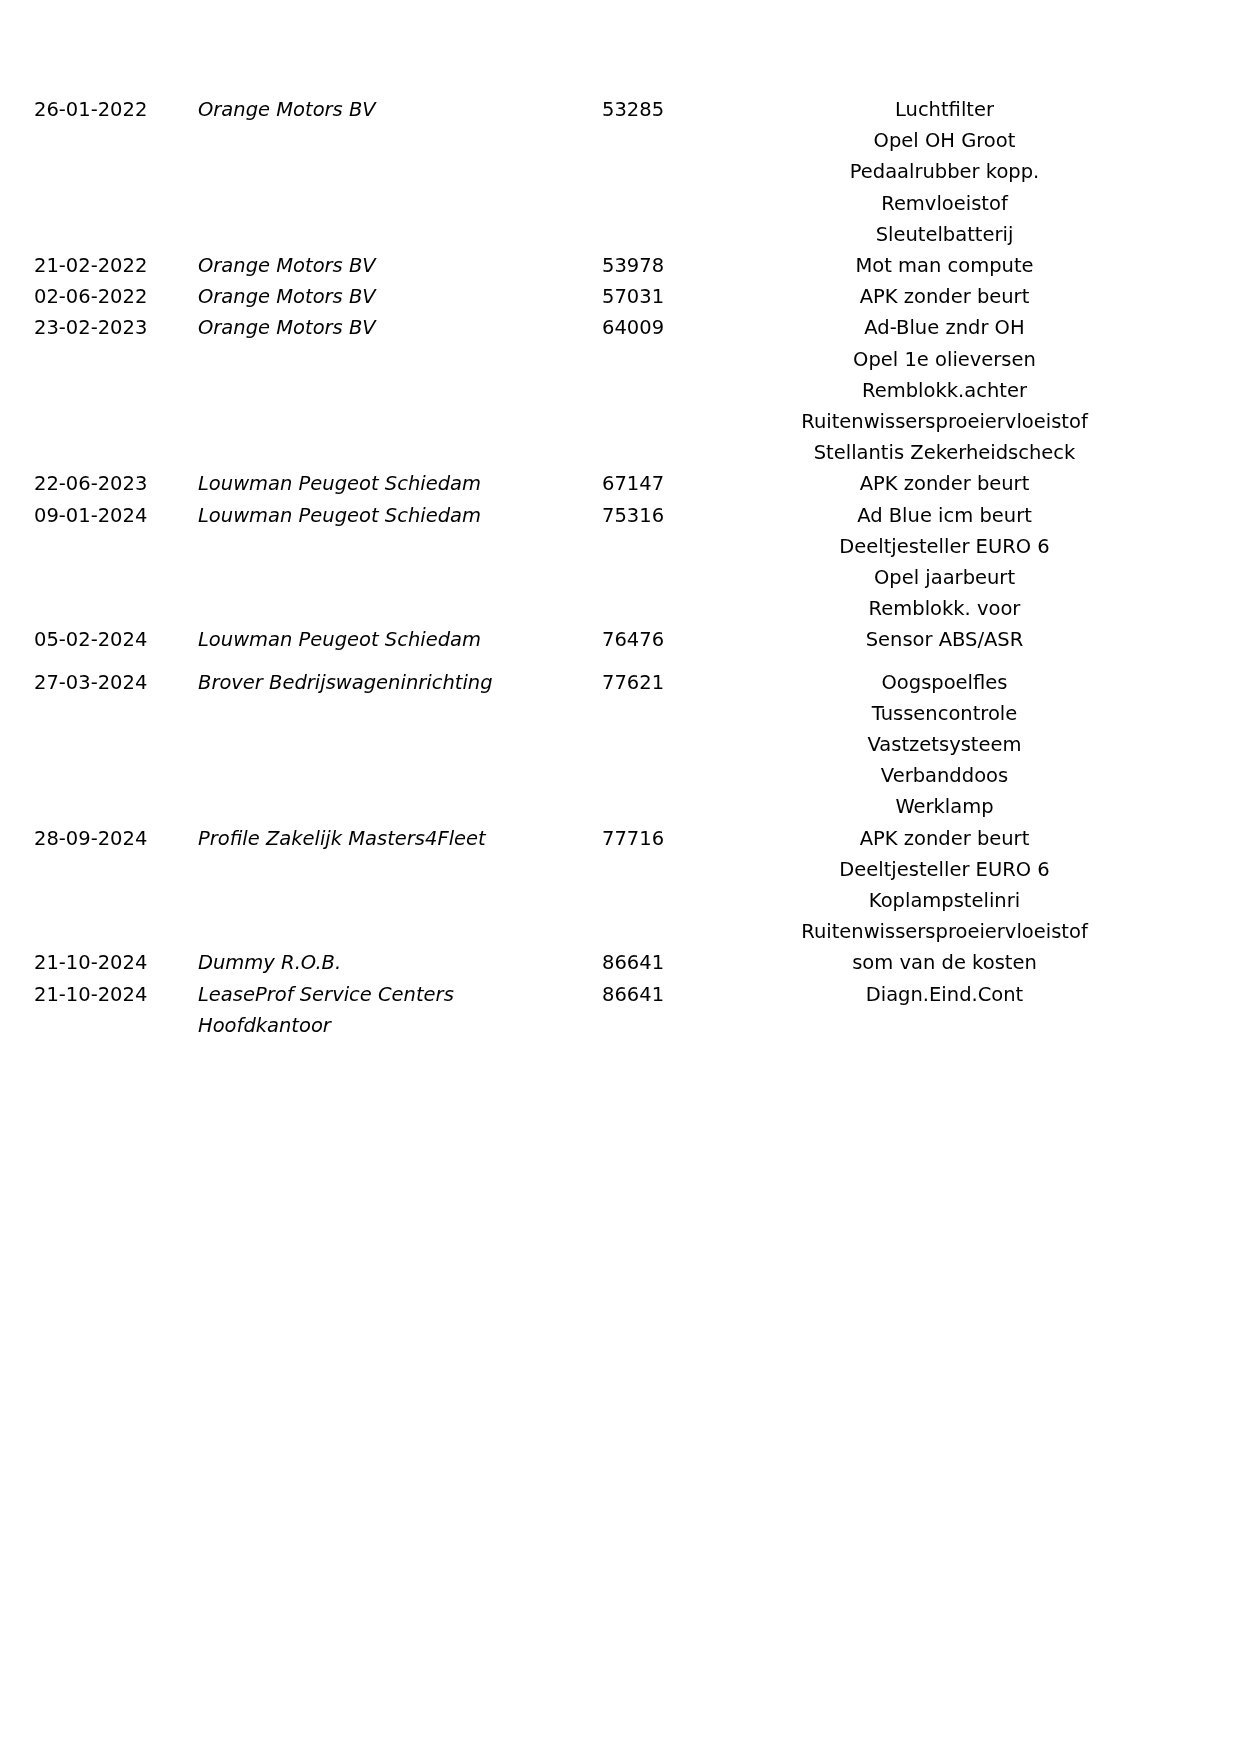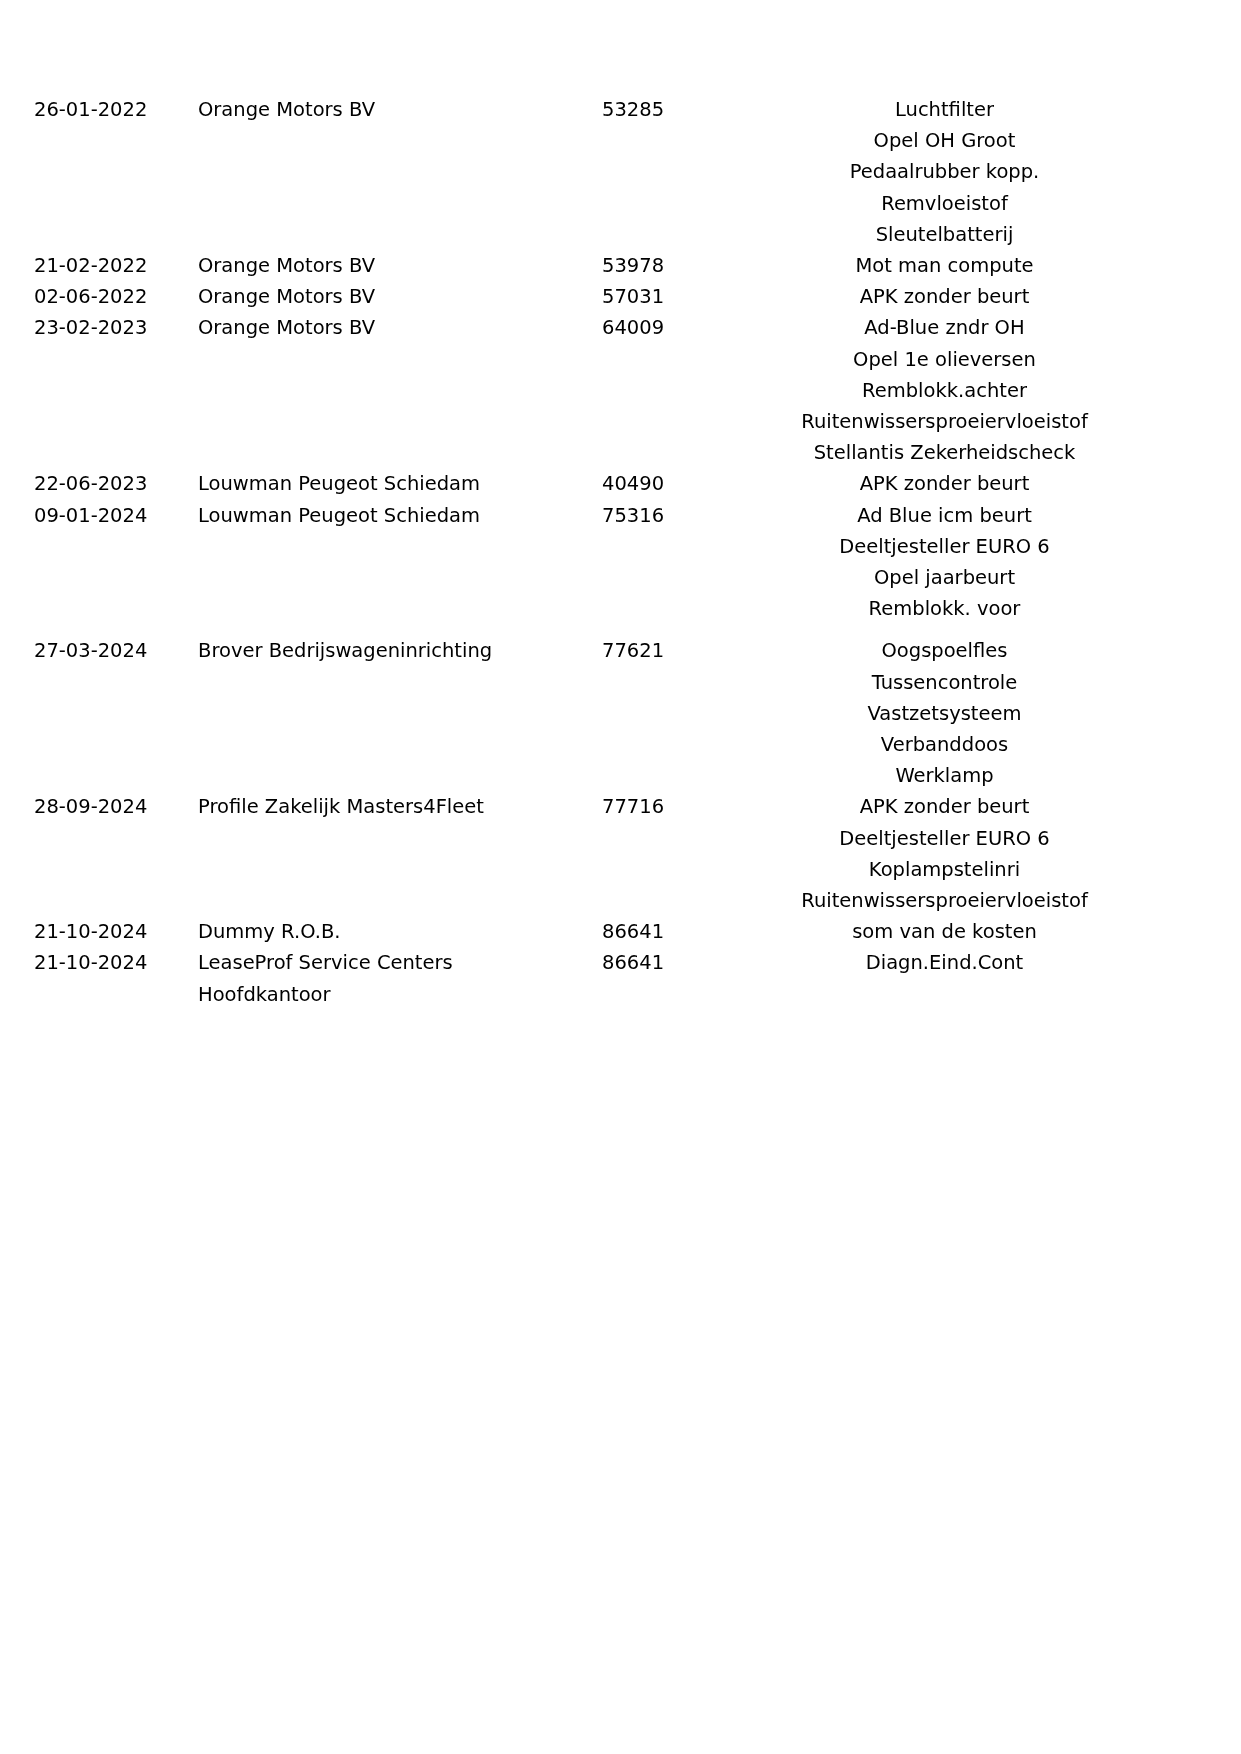--- a/index.html
+++ b/index.html
@@ -60,20 +60,21 @@
     text-align: center;
   }
   .item-line {
     display: block;
     line-height: 31.2px;
     white-space: nowrap;
   }
   .garage-line {
     display: block;
     line-height: 31.2px;
+    font-style: italic;
   }
   tr.row-spacer td {
     height: 11px;
     line-height: 11px;
     font-size: 0;
   }
 </style>
 </head>
 <body>
 
@@ -143,39 +144,51 @@
             <span class="item-line">Ruitenwissersproeiervloeistof</span>
             <span class="item-line">Stellantis Zekerheidscheck</span>
           </td>
         </tr>
         <tr>
           <td class="date-cell">22-06-2023</td>
           <td></td>
           <td class="garage-cell">
             <span class="garage-line">Louwman Peugeot Schiedam</span>
           </td>
-          <td class="km-cell">40490</td>
+          <td class="km-cell">67147</td>
           <td></td>
           <td class="items-cell">
             <span class="item-line">APK zonder beurt</span>
           </td>
         </tr>
         <tr>
           <td class="date-cell">09-01-2024</td>
           <td></td>
           <td class="garage-cell">
             <span class="garage-line">Louwman Peugeot Schiedam</span>
           </td>
           <td class="km-cell">75316</td>
           <td></td>
           <td class="items-cell">
             <span class="item-line">Ad Blue icm beurt</span>
             <span class="item-line">Deeltjesteller EURO 6</span>
             <span class="item-line">Opel jaarbeurt</span>
             <span class="item-line">Remblokk. voor</span>
+          </td>
+        </tr>
+        <tr>
+          <td class="date-cell">05-02-2024</td>
+          <td></td>
+          <td class="garage-cell">
+            <span class="garage-line">Louwman Peugeot Schiedam</span>
+          </td>
+          <td class="km-cell">76476</td>
+          <td></td>
+          <td class="items-cell">
+            <span class="item-line">Sensor ABS/ASR</span>
           </td>
         </tr>
         <tr class="row-spacer">
           <td></td>
           <td></td>
           <td></td>
           <td></td>
           <td></td>
           <td></td>
         </tr>

